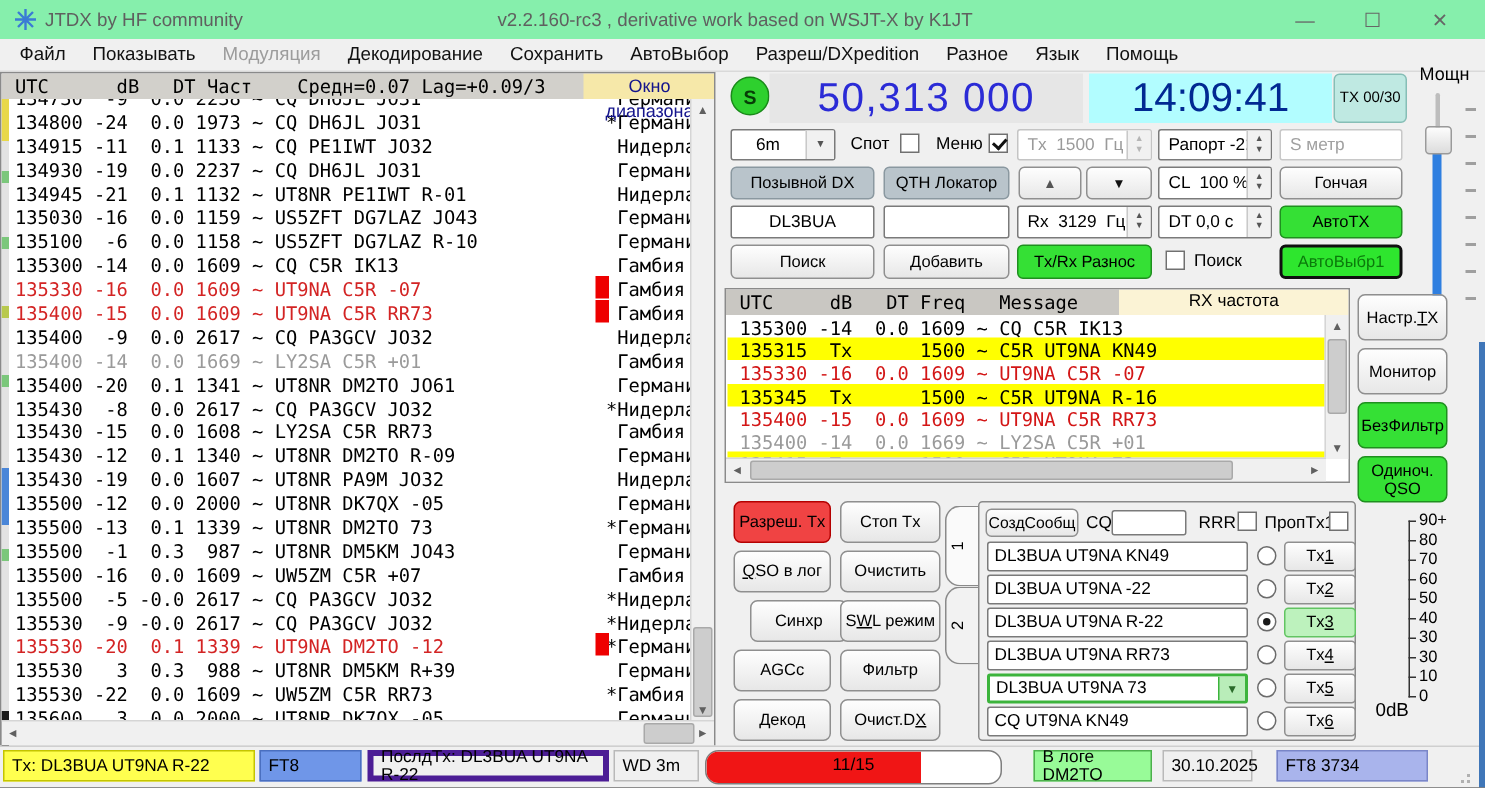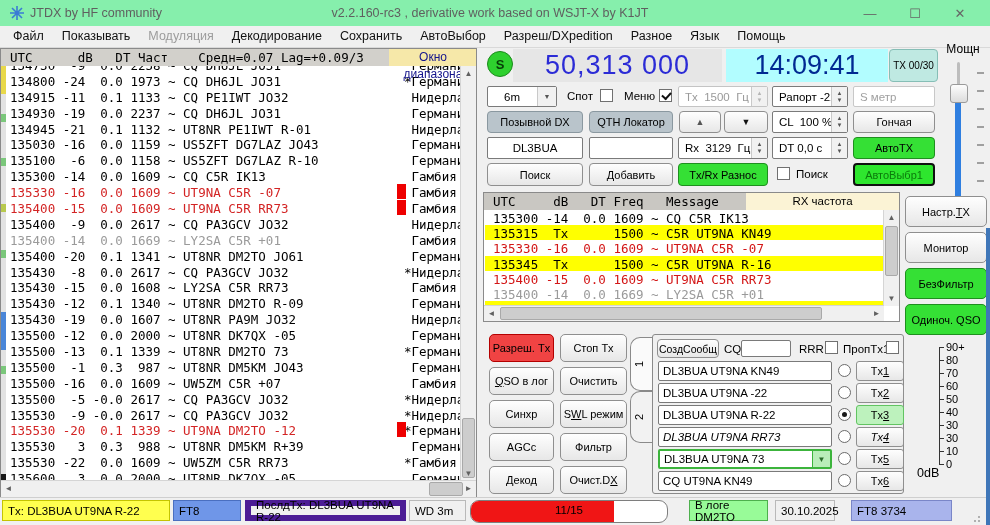--- a/index.html
+++ b/index.html
@@ -75,21 +75,21 @@
   .rx-header-left{position:absolute;left:0;top:0;width:262px;height:17px;background:#c9c7c2;font-size:12.5px;line-height:17px;padding-left:9px;box-sizing:border-box;white-space:pre;z-index:3;font-family:"DejaVu Sans Mono",monospace;}
   .rx-header-right{position:absolute;left:262px;top:0;right:0;height:17px;background:#fbf3d5;font-size:11.5px;line-height:17px;text-align:center;z-index:3;}
   .rx-rows{position:absolute;left:1px;top:17px;right:15px;z-index:1;}
   .rxrow{position:relative;height:15.2px;}
   .rxrow pre{position:absolute;left:8px;top:1px;font-size:12.5px;}
   .rxrow.tx{background:#ffff00;}
   .rxrow.red pre{color:#d31616;}
   .rxrow.gray pre{color:#9a9a9a;}
 
   
-  .sidebtn{position:absolute;left:905px;width:82px;height:31px;border-radius:5px;align-items:center;}
+  .sidebtn{position:absolute;left:905px;width:60px;height:31px;border-radius:5px;align-items:center;}
 
   
   .act{position:absolute;border-radius:5px;}
 
   
   .flap{position:absolute;left:630px;width:23px;border:1px solid #8a8a8a;border-right:none;border-radius:10px 0 0 10px;background:#f2f2f2;box-sizing:border-box;}
   .flap span{position:absolute;left:5px;top:50%;transform:translateY(-50%) rotate(-90deg);font-size:11px;}
   .tx-panel{position:absolute;left:652px;top:334px;width:252px;height:160px;border:1px solid #8a8a8a;border-radius:3px;background:#f0f0f0;box-sizing:border-box;}
   .txrow{position:absolute;left:5px;right:4px;height:20px;}
   .txfield{position:absolute;left:0;top:0;width:174px;height:20px;background:#fff;border:1px solid #7a7a7a;border-radius:2px;box-sizing:border-box;
@@ -395,21 +395,21 @@
 
   <div class="btn sidebtn" style="top:196px">Настр. <u>T</u>X</div>
   <div class="btn sidebtn" style="top:232px">Монитор</div>
   <div class="btn green sidebtn" style="top:268px">БезФильтр</div>
   <div class="btn green sidebtn" style="top:304px">Одиноч. QSO</div>
 
   <div class="btn redbtn act" style="left:489px;top:334px;width:65px;height:28px">Разреш. Tx</div>
   <div class="btn act" style="left:560px;top:334px;width:67px;height:28px">Стоп Tx</div>
   <div class="btn act" style="left:489px;top:367px;width:65px;height:28px"><u>Q</u>SO в лог</div>
   <div class="btn act" style="left:560px;top:367px;width:67px;height:28px">Очистить</div>
-  <div class="btn act" style="left:489px;top:400px;width:65px;height:28px">Синхр</div>
+  <div class="btn act" style="left:500px;top:400px;width:65px;height:28px">Синхр</div>
   <div class="btn act" style="left:560px;top:400px;width:67px;height:28px">S<u>W</u>L режим</div>
   <div class="btn act" style="left:489px;top:433px;width:65px;height:28px">AGCc</div>
   <div class="btn act" style="left:560px;top:433px;width:67px;height:28px">Фильтр</div>
   <div class="btn act" style="left:489px;top:466px;width:65px;height:28px">Декод</div>
   <div class="btn act" style="left:560px;top:466px;width:67px;height:28px">Очист.D<u>X</u></div>
 
   <div class="flap" style="top:337px;height:54px;background:#fafafa">
       <span>1</span>
     </div>
   <div class="flap" style="top:391px;height:52px">
@@ -438,21 +438,21 @@
           <div class="radio"></div>
           <div class="btn txbtn">Tx <u>2</u></div>
         </div>
         <div class="txrow" style="top: 44px;">
           <div class="txfield">
             <span>DL3BUA UT9NA R-22</span>
           </div>
           <div class="radio sel"></div>
           <div class="btn txbtn mint">Tx <u>3</u></div>
         </div>
-        <div class="txrow" style="top: 66px; font-style: italic;">
+        <div class="txrow" style="top: 66px;">
           <div class="txfield">
             <span>DL3BUA UT9NA RR73</span>
           </div>
           <div class="radio"></div>
           <div class="btn txbtn">Tx <u>4</u></div>
         </div>
         <div class="txrow" style="top: 88px;">
           <div class="txfield combo">
             <span>DL3BUA UT9NA 73</span>
             <span class="combo-arrow">▼</span>
@@ -491,21 +491,21 @@
       <div class="dbtick" style="top: 451px;"></div>
       <div class="dblbl" style="top: 445px;">10</div>
       <div class="dbtick" style="top: 464px;"></div>
       <div class="dblbl" style="top: 458px;">0</div>
     </div>
   <div class="dbunit">0dB</div>
 
   <div class="status">
     <div class="sseg" style="left:2px;width:168px;background:#ffff4f;border:1px solid #c4c400">Tx: DL3BUA UT9NA R-22</div>
     <div class="sseg" style="left:173px;width:68px;background:#6f96e8;border:1px solid #4a6fc0;justify-content:flex-start">FT8</div>
-    <div class="sseg" style="left:245px;width:161px;background:#f0f0f0;border:6px solid #4c1d95">ПослдTx: DL3BUA UT9NA R-22</div>
+    <div class="sseg" style="left:245px;width:161px;background:#f0f0f0;border:4px solid #4c1d95">ПослдTx: DL3BUA UT9NA R-22</div>
     <div class="sseg" style="left:409px;width:57px;background:#f0f0f0;border:1px solid #b9b9b9">WD 3m</div>
     <div class="abs" style="left:470px;top:2px;width:196px;height:21px;border:1px solid #7e7e7e;border-radius:9px;background:#fff;overflow:hidden">
       <div id="progress-fill" class="abs" style="left: 0px; top: 0px; bottom: 0px; background: rgb(240, 21, 21); width: 73%;"></div>
       <div class="abs" style="left:0;right:0;top:3px;text-align:center;font-size:11.5px">11/15</div>
     </div>
     <div class="sseg" style="left:689px;width:79px;background:#98fb98;border:1px solid #4db04d">В логе DM2TO</div>
     <div class="sseg" style="left:775px;width:60px;background:#f0f0f0;border:1px solid #b9b9b9">30.10.2025</div>
     <div class="sseg" style="left:851px;width:101px;background:#a9b4ec;border:1px solid #7a86c8">FT8  3734</div>
     <div class="grip">
         <i style="right:0;bottom:0"></i>

